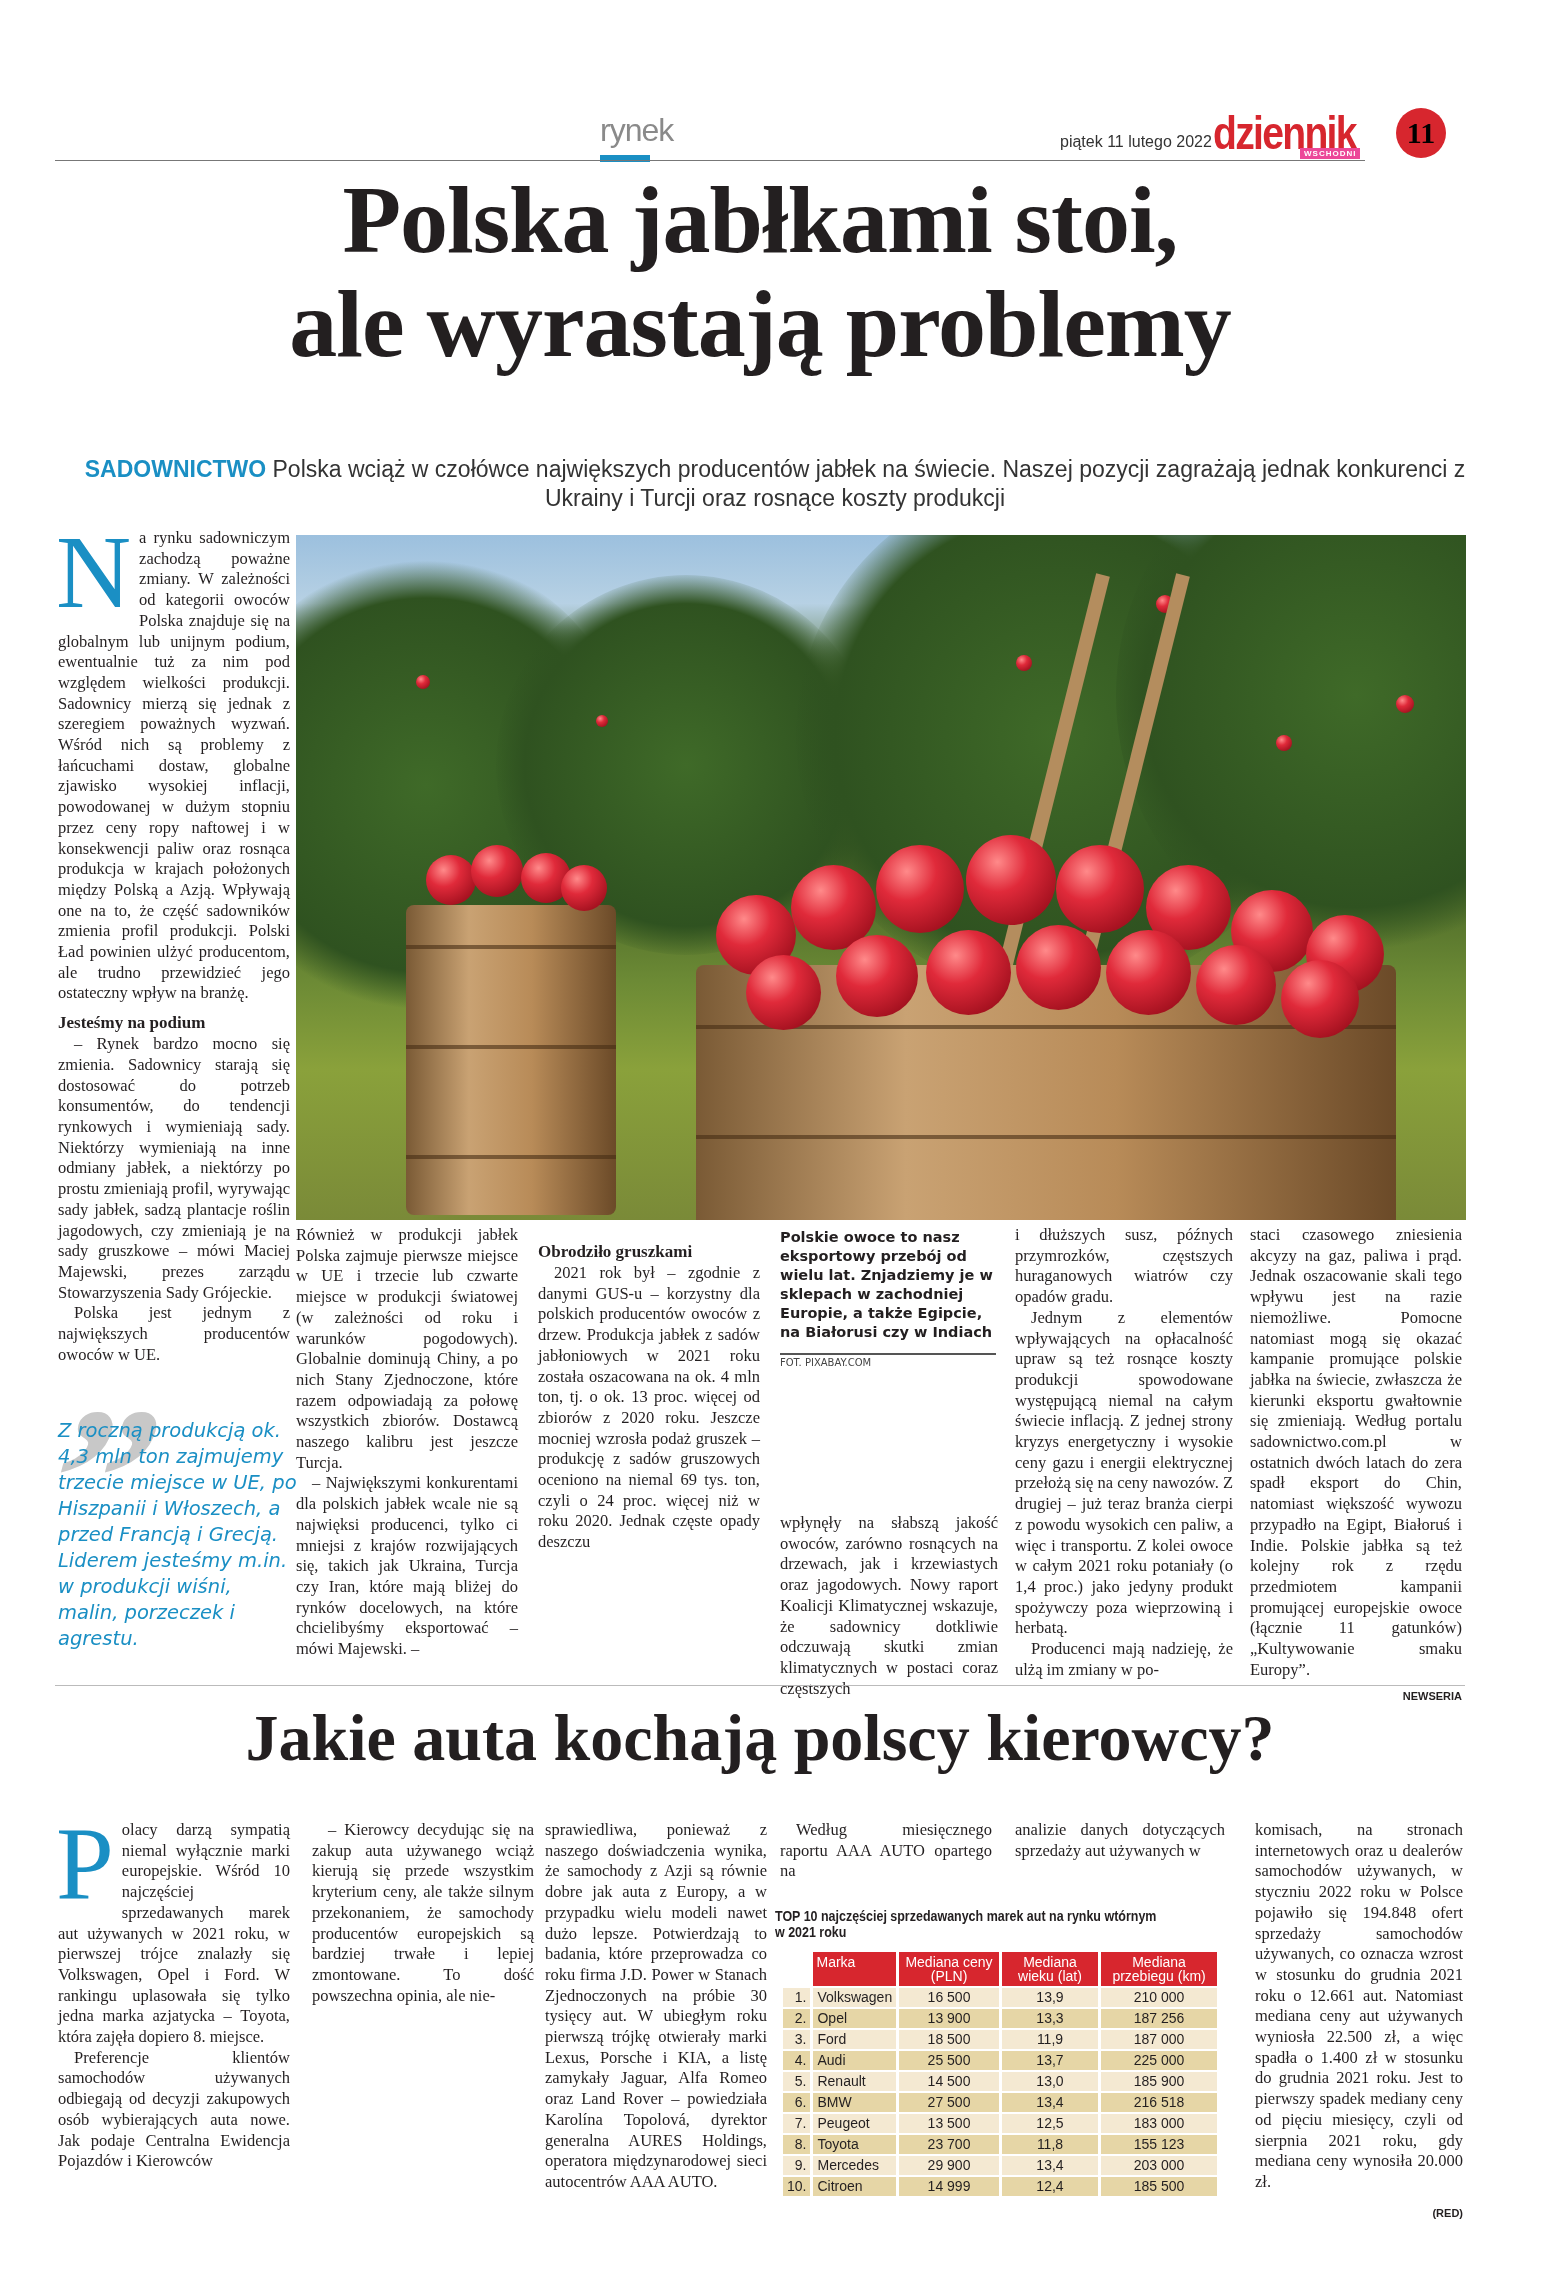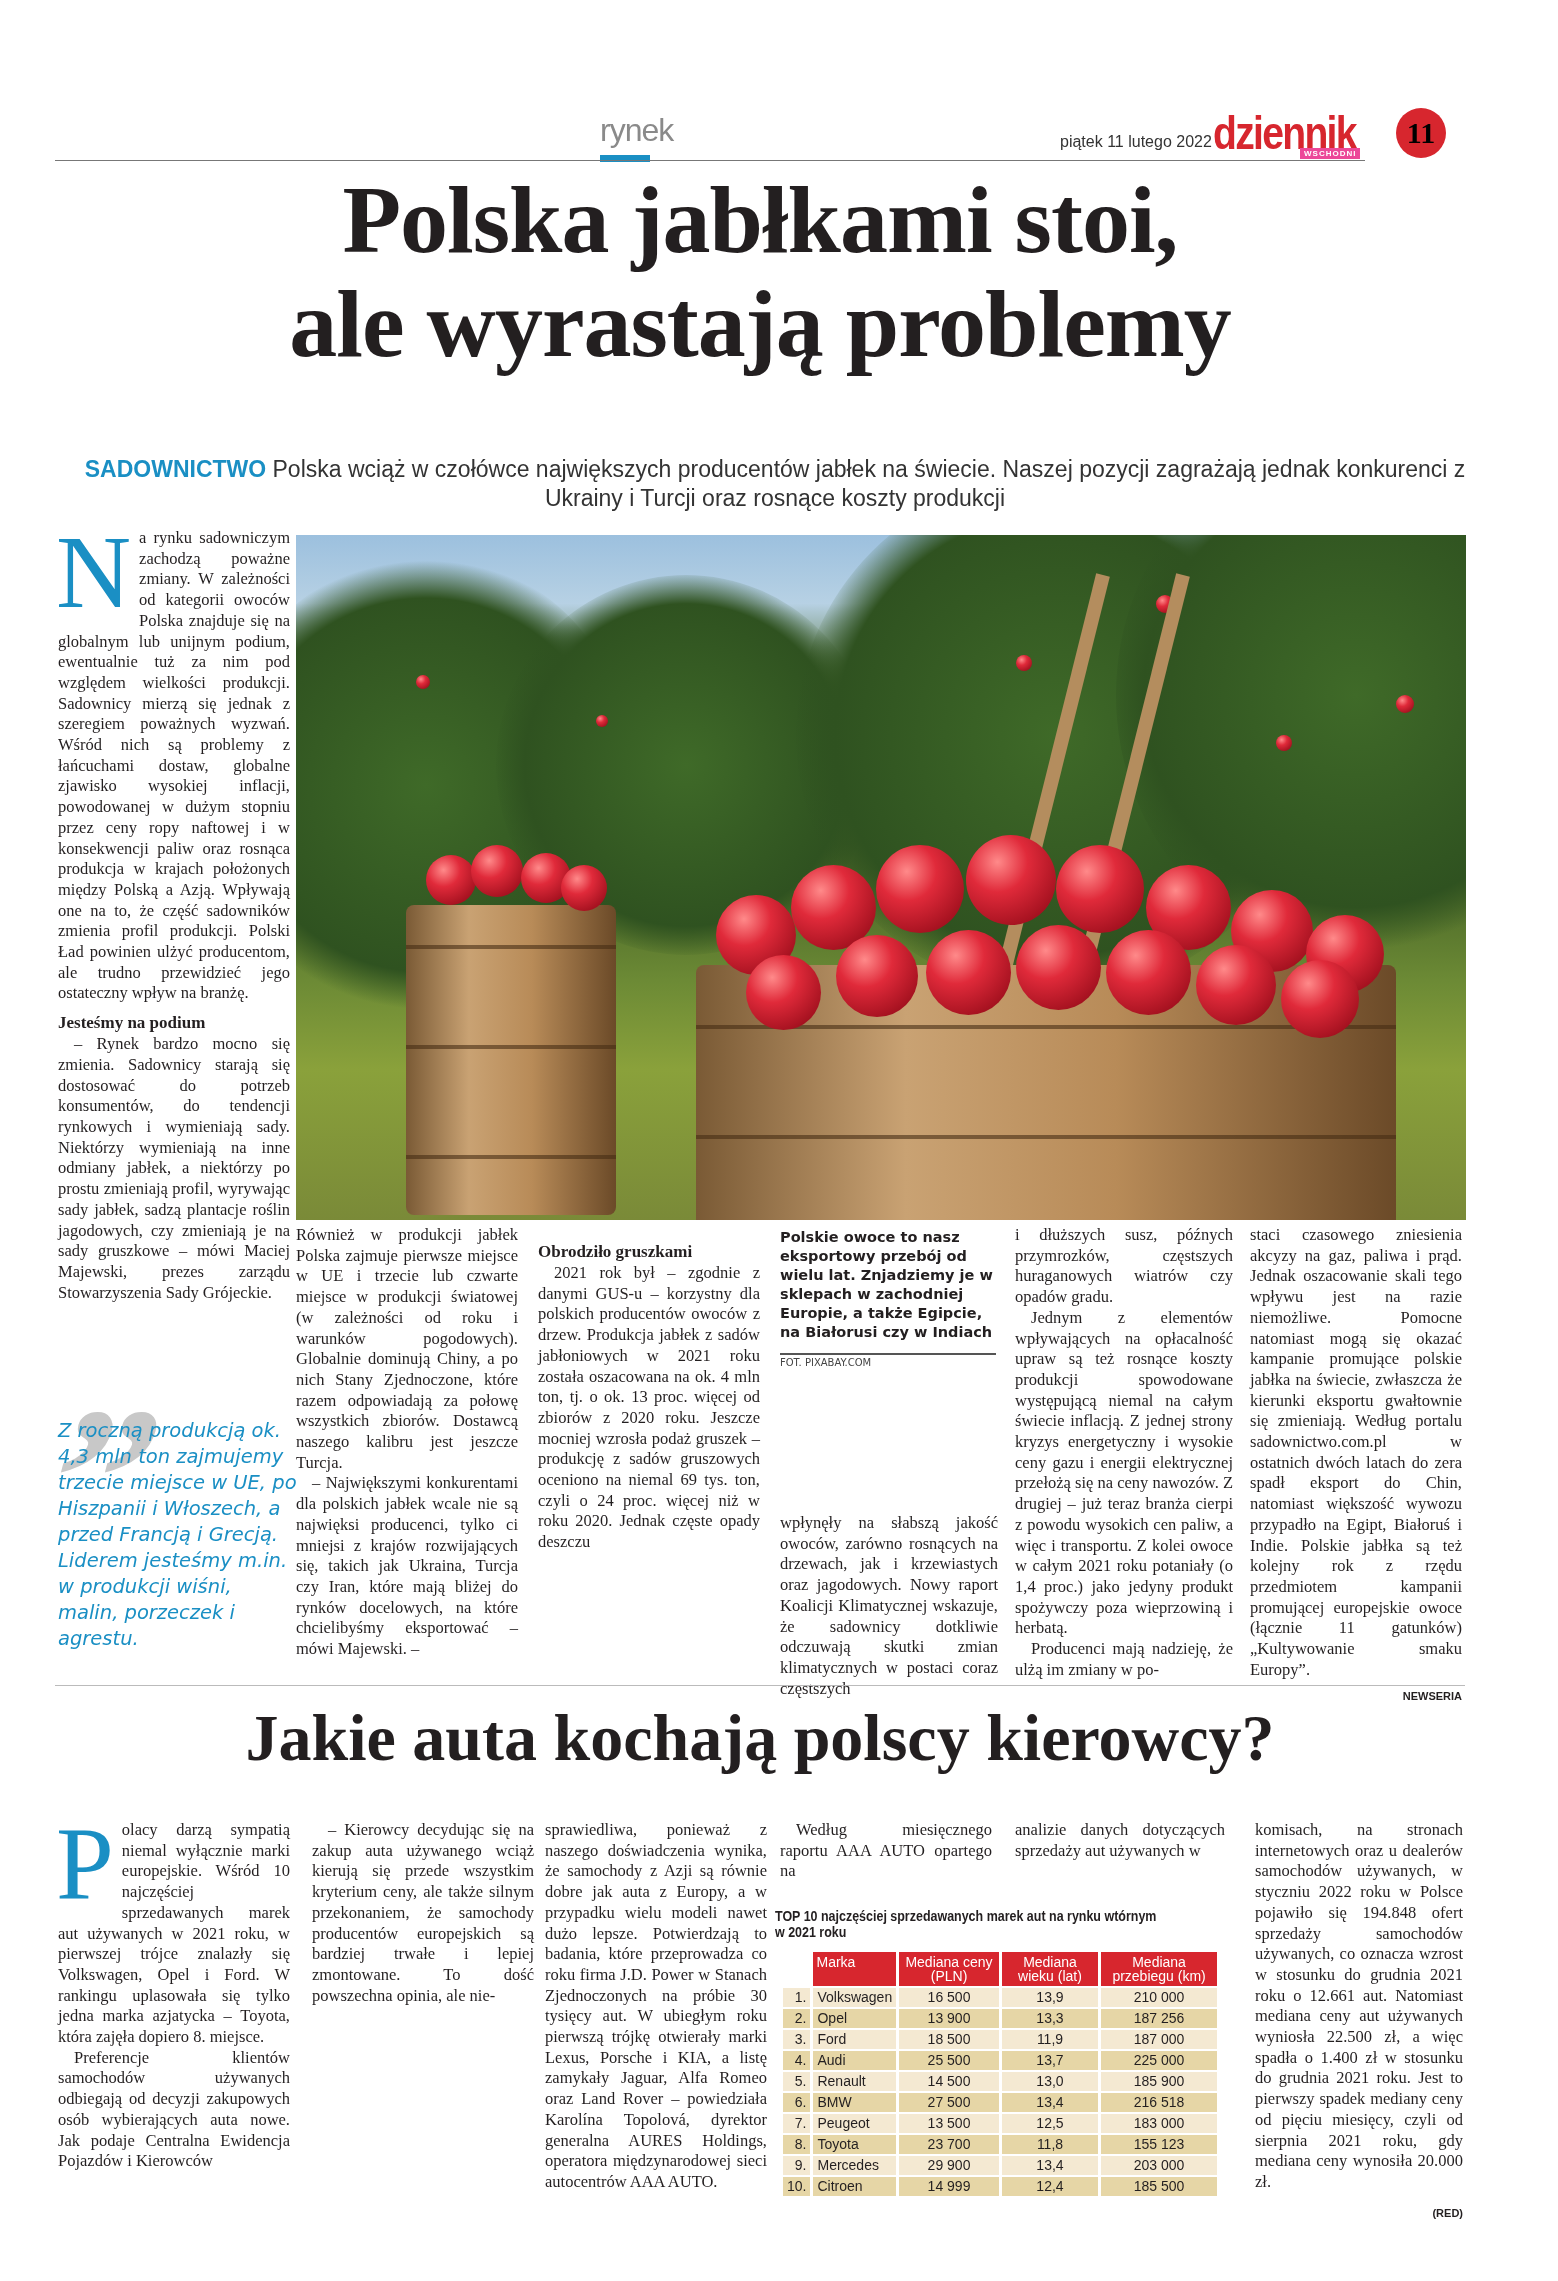--- a/index.html
+++ b/index.html
@@ -81,20 +81,21 @@
 
 <div class="abs lead">
   <span class="kicker">SADOWNICTWO</span>
   <span>Polska wciąż w czołówce największych producentów jabłek na świecie. Naszej pozycji zagrażają jednak konkurenci z Ukrainy i Turcji oraz rosnące koszty produkcji</span>
 </div>
 
 <div class="abs col" style="left:58px; top:528px; width:232px;">
   <p class="noindent"><span class="dropcap">N</span><span>a rynku sadowniczym zachodzą poważne zmiany. W zależności od kategorii owoców Polska znajduje się na globalnym lub unijnym podium, ewentualnie tuż za nim pod względem wielkości produkcji. Sadownicy mierzą się jednak z szeregiem poważnych wyzwań. Wśród nich są problemy z łańcuchami dostaw, globalne zjawisko wysokiej inflacji, powodowanej w dużym stopniu przez ceny ropy naftowej i w konsekwencji paliw oraz rosnąca produkcja w krajach położonych między Polską a Azją. Wpływają one na to, że część sadowników zmienia profil produkcji. Polski Ład powinien ulżyć producentom, ale trudno przewidzieć jego ostateczny wpływ na branżę.</span></p>
   <h4 style="margin-top:8px;">Jesteśmy na podium</h4>
   <p>– Rynek bardzo mocno się zmienia. Sadownicy starają się dostosować do potrzeb konsumentów, do tendencji rynkowych i wymieniają sady. Niektórzy wymieniają na inne odmiany jabłek, a niektórzy po prostu zmieniają profil, wyrywając sady jabłek, sadzą plantacje roślin jagodowych, czy zmieniają je na sady gruszkowe – mówi Maciej Majewski, prezes zarządu Stowarzyszenia Sady Grójeckie.</p>
+  <p>Polska jest jednym z największych producentów owoców w UE.</p>
 </div>
 
 <div class="abs quote-mark">”</div>
 <div class="abs pullquote">Z roczną produkcją ok. 4,3 mln ton zajmujemy trzecie miejsce w UE, po Hiszpanii i Włoszech, a przed Francją i Grecją. Liderem jesteśmy m.in. w produkcji wiśni, malin, porzeczek i agrestu.</div>
 
 <div class="abs photo">
   <div class="tree" style="left:-80px; top:20px; width:420px; height:460px;"></div>
   <div class="tree" style="left:200px; top:40px; width:380px; height:380px;"></div>
   <div class="tree" style="left:500px; top:-60px; width:520px; height:520px;"></div>
   <div class="tree" style="left:820px; top:-100px; width:480px; height:520px;"></div>

